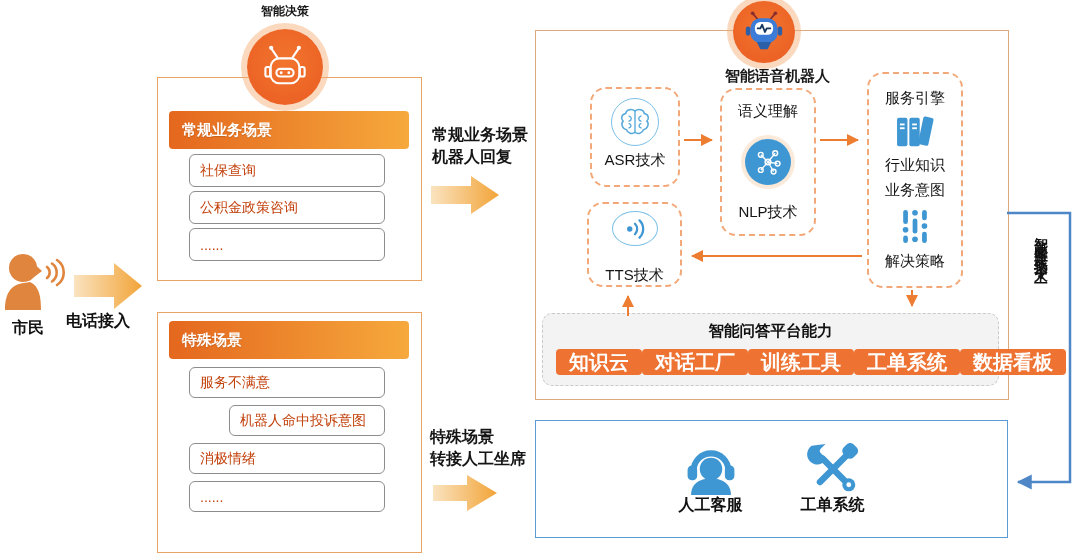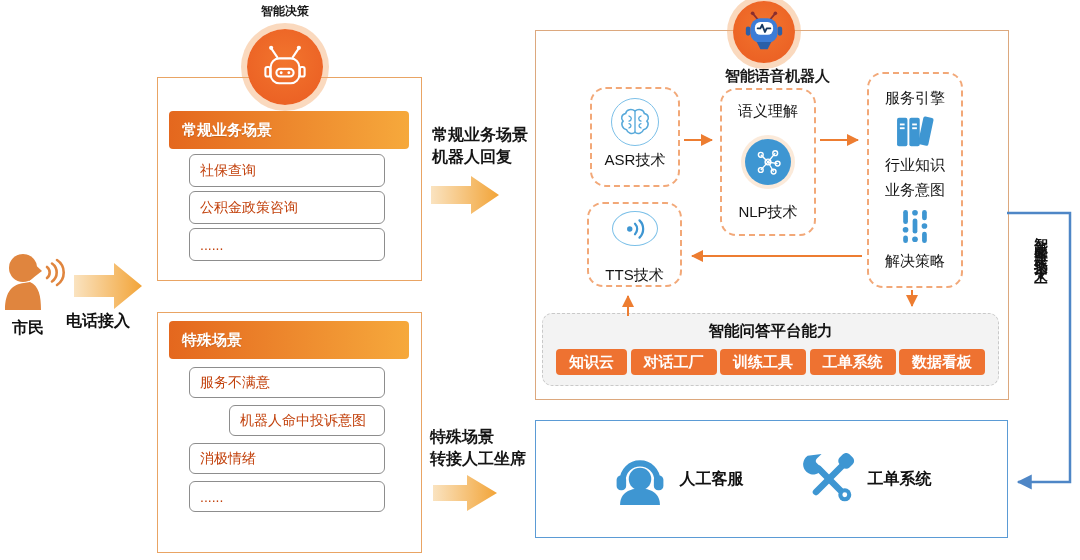--- a/index.html
+++ b/index.html
@@ -50,30 +50,30 @@
     display:flex;align-items:center;justify-content:center;
   }
   
   .platform{
     position:absolute;left:542px;top:313px;width:457px;height:73px;box-sizing:border-box;
     background:var(--platform_bg,#F3F3F3);border:1.5px dashed #C9C9C9;border-radius:10px;z-index:2;
   }
   .platform-title{text-align:center;font-size:15.5px;font-weight:600;color:#111;margin-top:7px;}
   .chip-row{display:flex;justify-content:space-between;padding:7px 13px 0 13px;}
   .chip{
-    background:var(--chip,#EE7231);color:#fff;font-size:15px;font-weight:bold;
+    background:var(--chip,#EE7231);color:#fff;font-size:20px;font-weight:bold;
     border-radius:4px;padding:4px 13px;line-height:18px;white-space:nowrap;
   }
   
   .manualbox{
     position:absolute;left:535px;top:420px;width:473px;height:118px;box-sizing:border-box;
     border:1.5px solid var(--manual_border,#5B9BD5);background:#fff;
     display:flex;align-items:center;justify-content:center;gap:58px;
   }
-  .manual-item{display:flex;align-items:center;gap:12px;}
+  .manual-item{display:flex;flex-direction:column;align-items:center;gap:0;}
   .manual-label{font-size:16px;font-weight:700;color:#111;}
   
   .vertical-label{
     position:absolute;left:1034px;top:226px;height:195px;
     writing-mode:vertical-rl;text-orientation:upright;
     font-size:13.5px;letter-spacing:4px;color:#111;font-weight:600;line-height:1;
   }
   svg{display:block;}
   #overlay{position:absolute;left:0;top:0;pointer-events:none;z-index:4;}
 </style>

